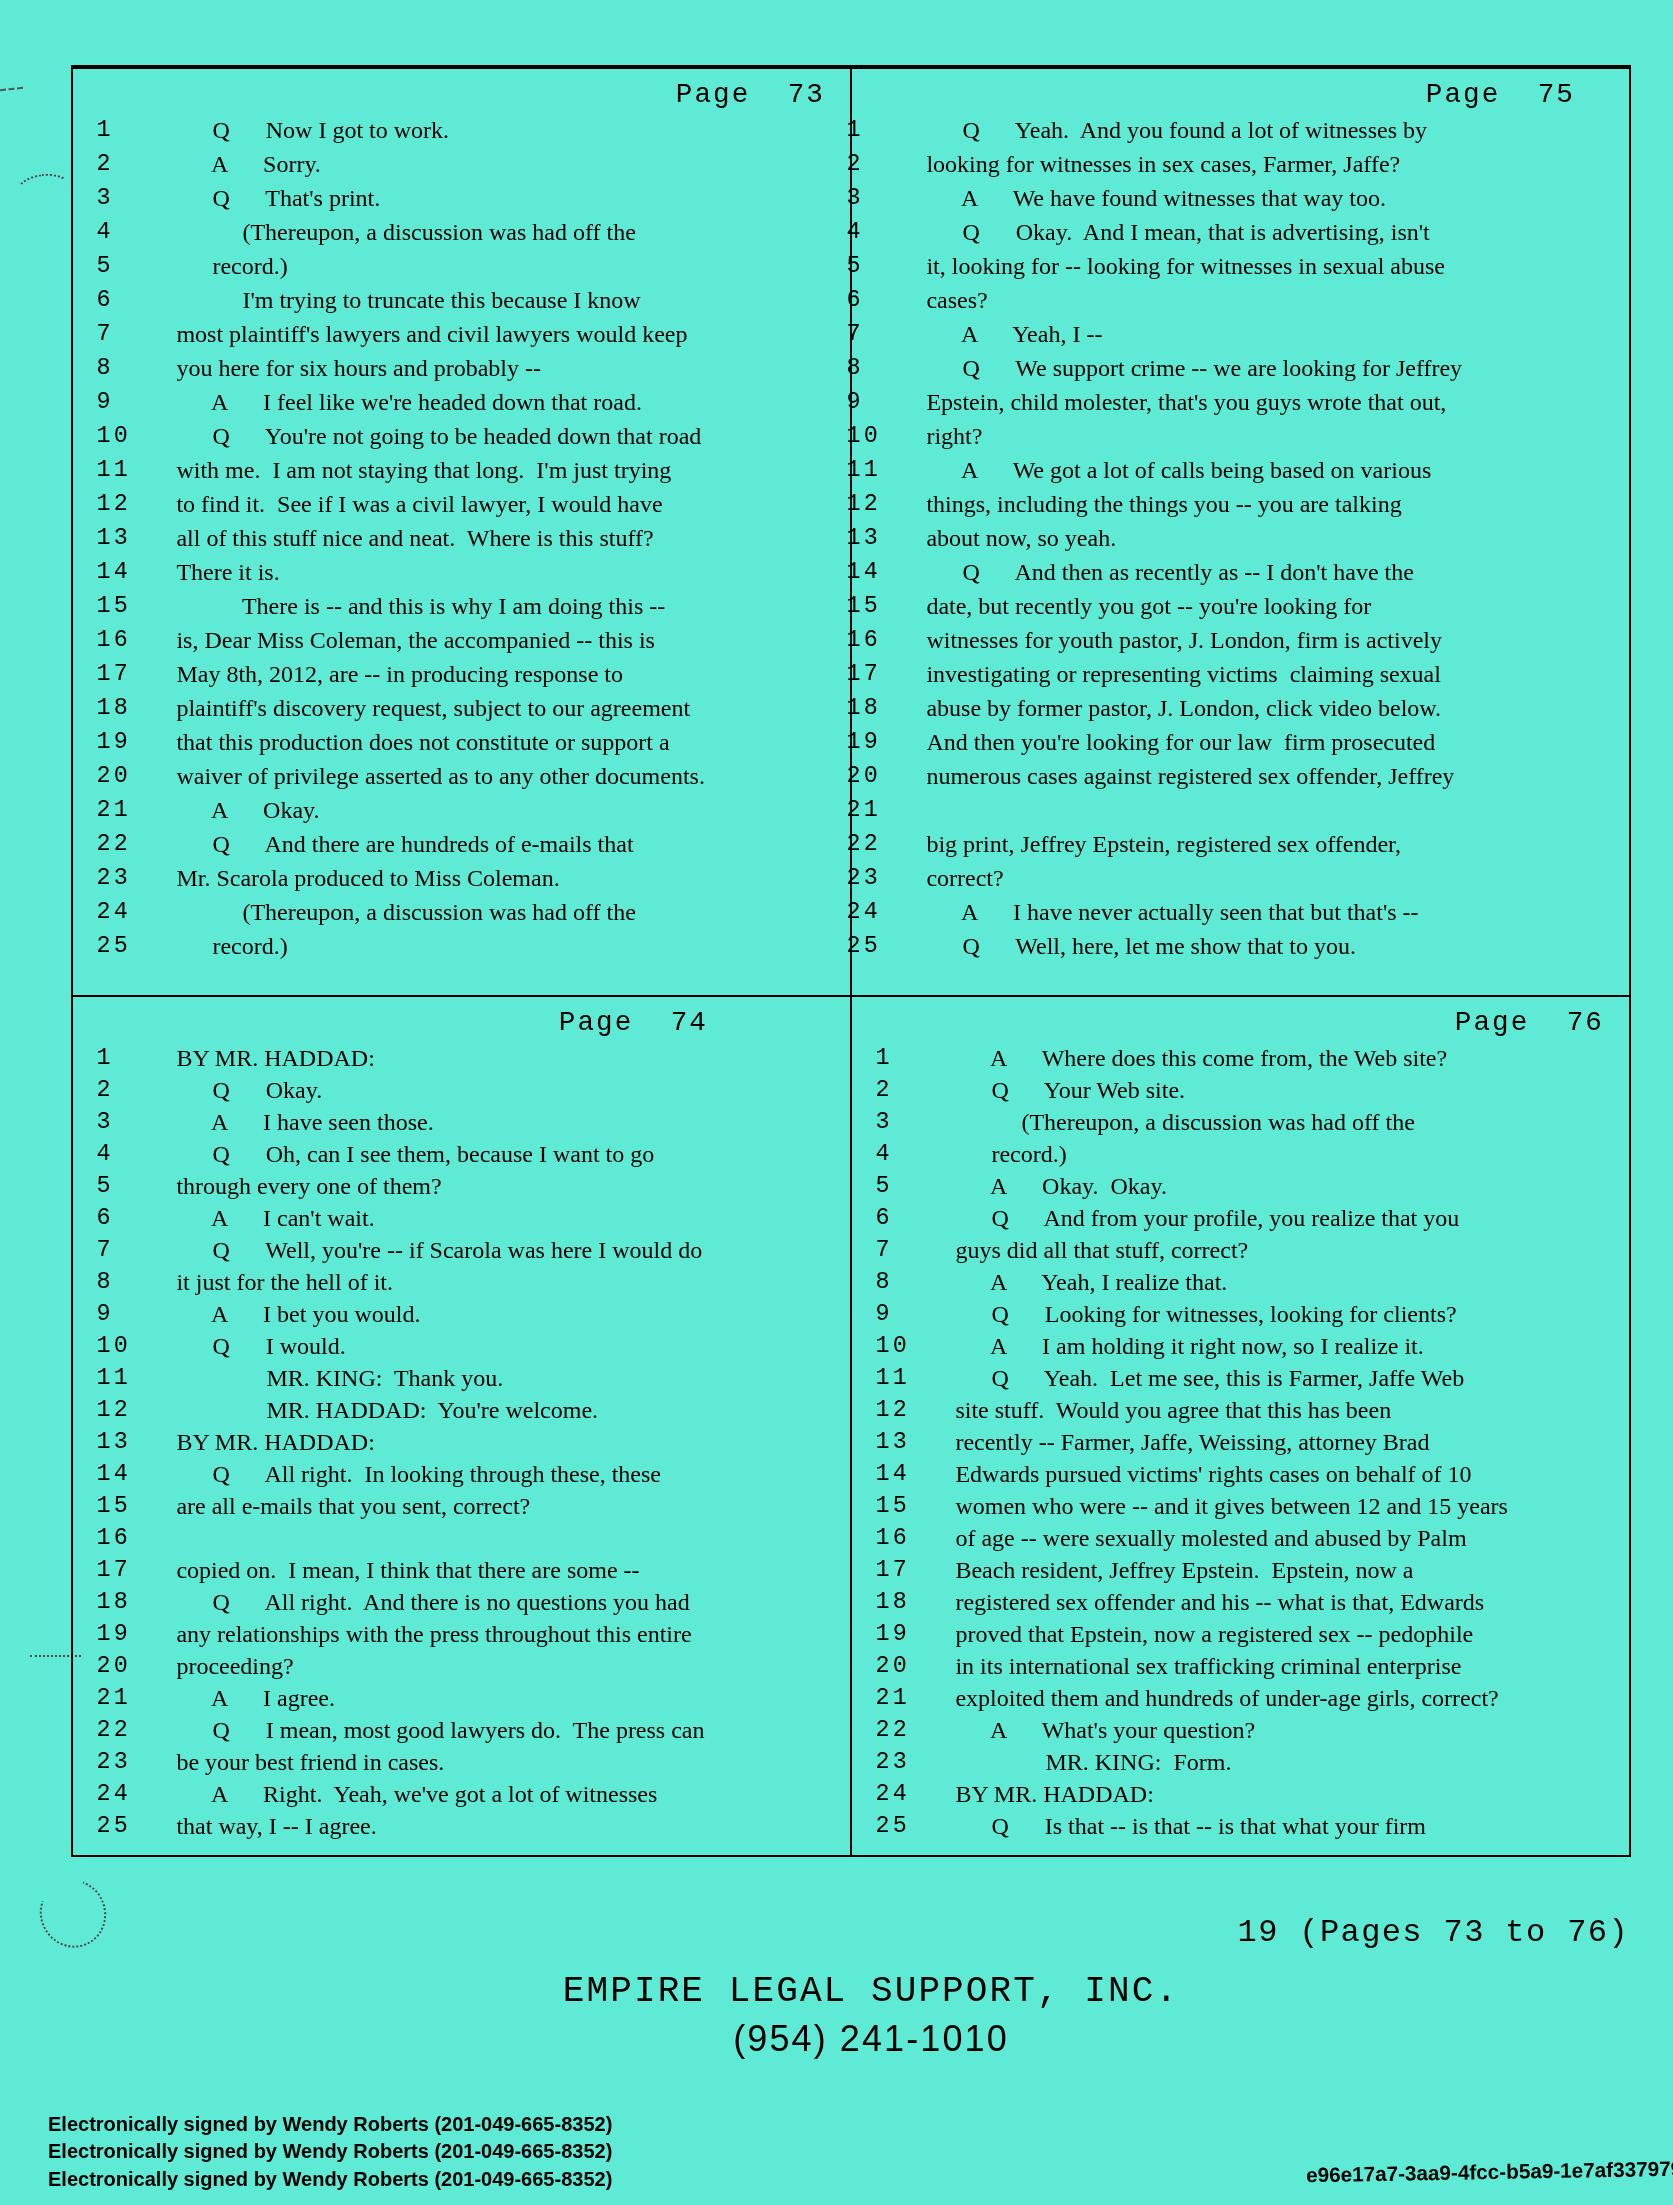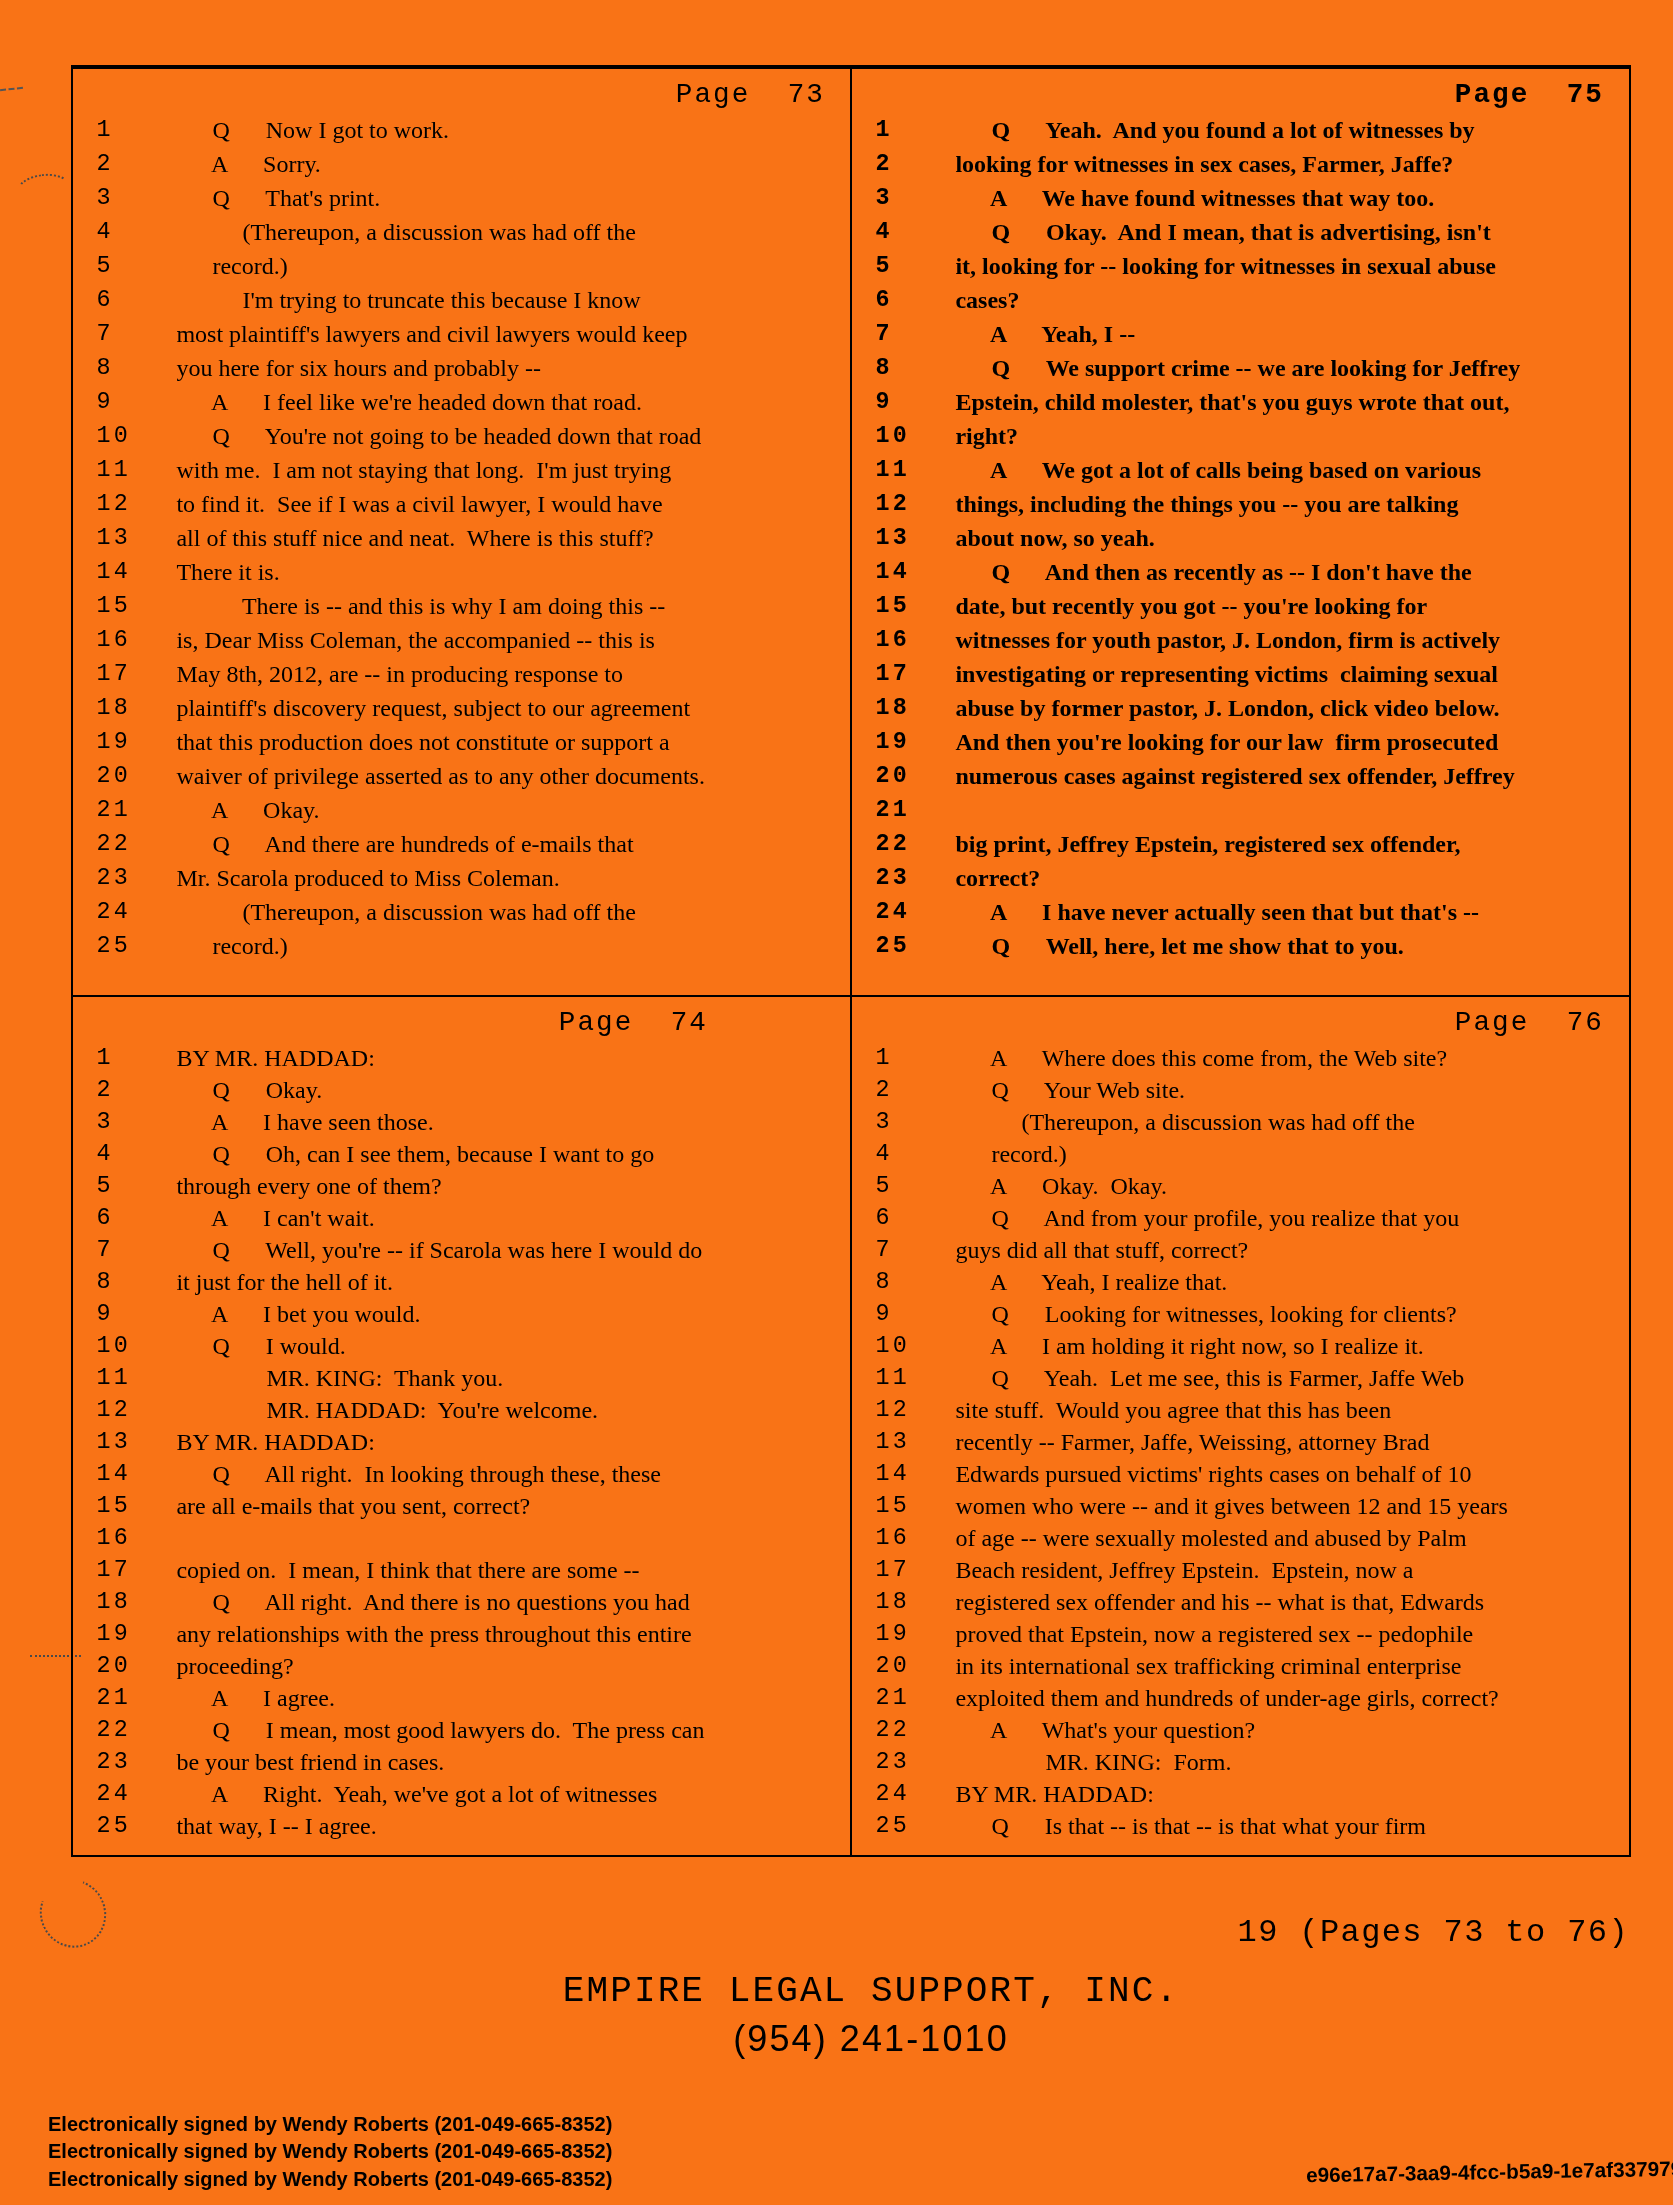--- a/index.html
+++ b/index.html
@@ -1,34 +1,34 @@
 <!DOCTYPE html>
 <html style="font-size:11px"><head>
 <meta charset="utf-8">
 <style>
   html,body{margin:0;padding:0;background:#e8e8e8;}
-  .sheet{position:relative;width:1674px;height:2205px;background:#f97316;overflow:hidden;
+  .sheet{position:relative;width:1674px;height:2205px;background:#5eead4;overflow:hidden;
          color:#000;}
   
   .artifact{position:absolute;pointer-events:none;}
   .arc-top{left:15px;top:174px;width:54px;height:32px;
            border:2.1px dotted #4a4a4a;border-color:#4a4a4a transparent transparent transparent;
            border-radius:50%;transform:rotate(-7deg);}
   .dash-top{left:0;top:88px;width:23.4px;border-top:2.1px dashed #555;transform:rotate(-6deg);}
   .dots-mid{left:30px;top:1655px;width:51px;border-top:2.1px dotted #4a4a4a;}
   .ring-bottom{left:40px;top:1879px;width:62px;height:65px;border:2.1px dotted #4a4a4a;
                border-top-color:transparent;border-radius:50%;transform:rotate(-25deg);}
   
   .grid-box{position:absolute;left:71px;top:65px;width:1556px;height:1786px;
             border:2.1px solid #000;border-top-width:4.8px;box-sizing:content-box;}
   .vdiv{position:absolute;left:777px;top:0;width:2.1px;height:100%;background:#000;}
   .hdiv{position:absolute;left:0;top:926px;width:100%;height:2.1px;background:#000;}
   .quad{position:absolute;overflow:hidden;}
   .q-tl{left:0;top:0;width:777px;height:926px;}
-  .q-tr{left:779px;top:0;width:777px;height:926px;font-weight:bold;}
+  .q-tr{left:750px;top:0;width:777px;height:926px;}
   .q-bl{left:0;top:928px;width:660px;height:859px;}
   .q-br{left:779px;top:928px;width:777px;height:1033px;}
   .qhead{height:36px;padding:9.6px 25px 0 0;text-align:right;
          font-family:"Liberation Mono","DejaVu Sans Mono",monospace;
          font-size:27.6px;letter-spacing:2.1px;white-space:pre;}
   .qlines{margin-top:2.8px;}
   .tline{display:flex;align-items:flex-start;}
   .top-half .tline{height:34px;}
   .bottom-half .tline{height:32px;}
   .lnum{flex:0 0 80px;padding-left:23.4px;

